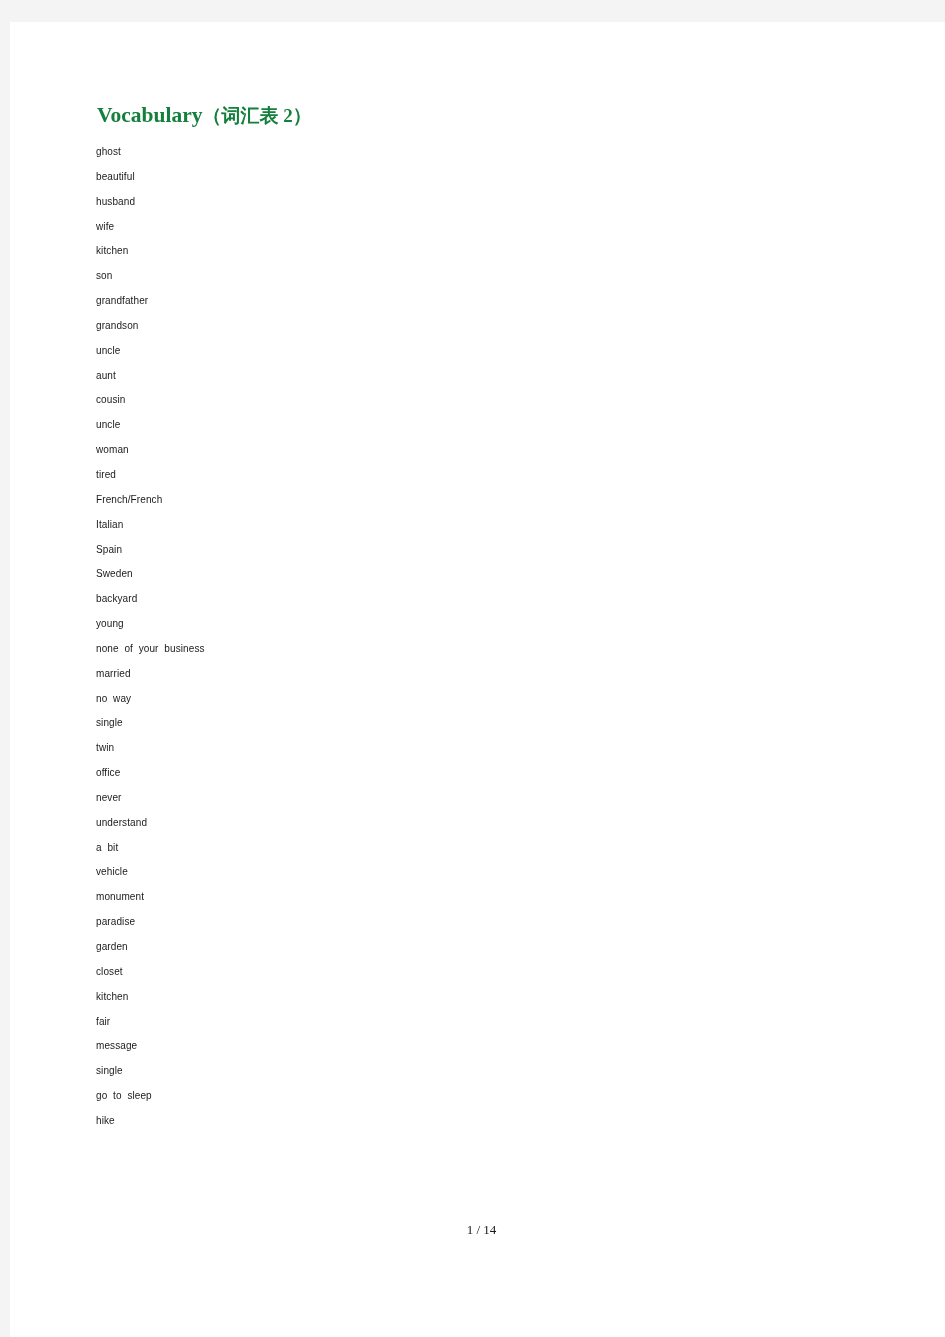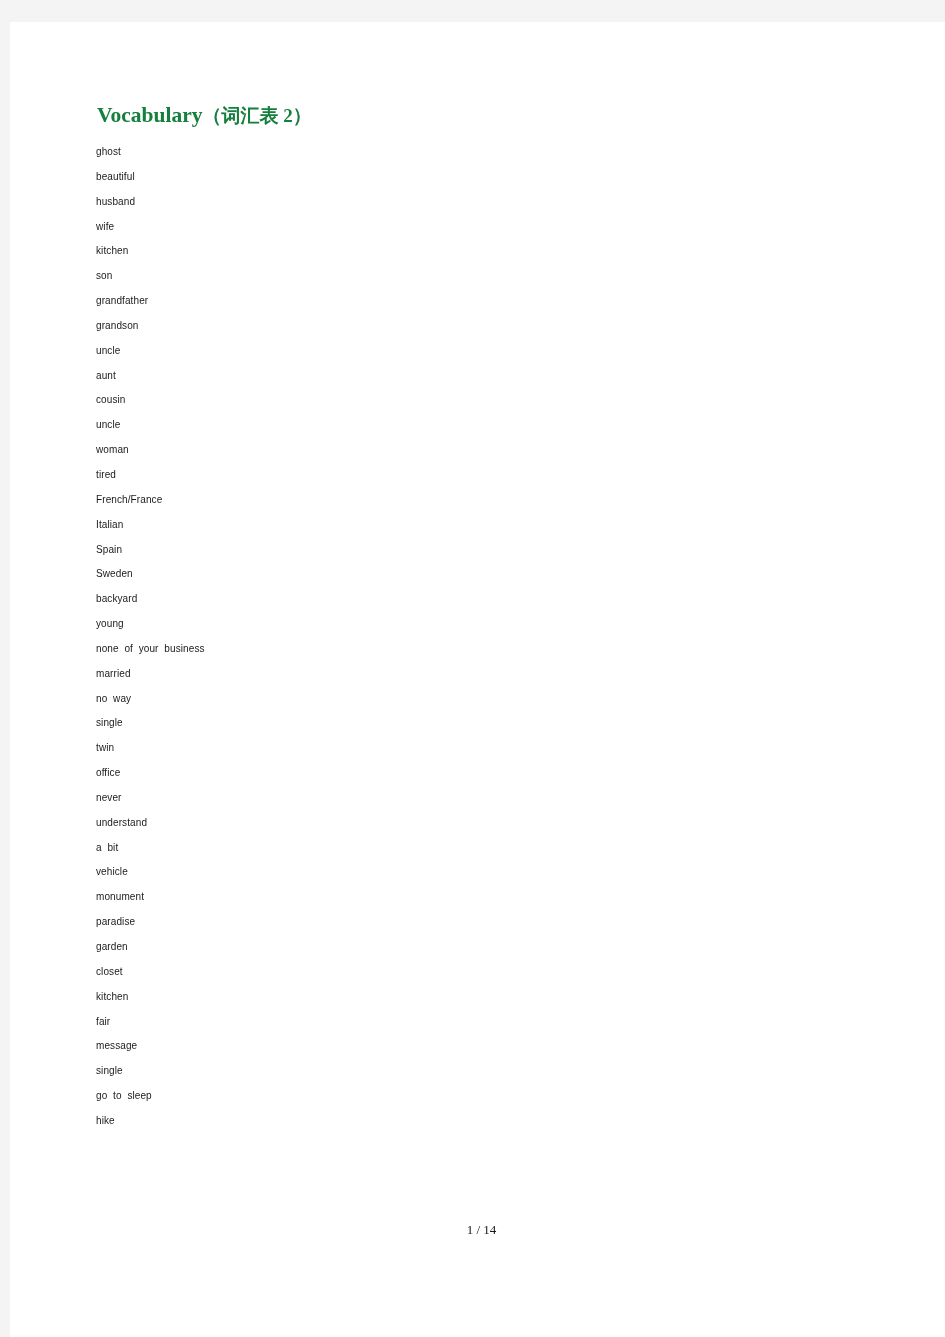--- a/index.html
+++ b/index.html
@@ -80,21 +80,21 @@
       <li class="word-item">kitchen</li>
       <li class="word-item">son</li>
       <li class="word-item">grandfather</li>
       <li class="word-item">grandson</li>
       <li class="word-item">uncle</li>
       <li class="word-item">aunt</li>
       <li class="word-item">cousin</li>
       <li class="word-item">uncle</li>
       <li class="word-item">woman</li>
       <li class="word-item">tired</li>
-      <li class="word-item">French/France</li>
+      <li class="word-item">French/French</li>
       <li class="word-item">Italian</li>
       <li class="word-item">Spain</li>
       <li class="word-item">Sweden</li>
       <li class="word-item">backyard</li>
       <li class="word-item">young</li>
       <li class="word-item">none  of  your  business</li>
       <li class="word-item">married</li>
       <li class="word-item">no  way</li>
       <li class="word-item">single</li>
       <li class="word-item">twin</li>

